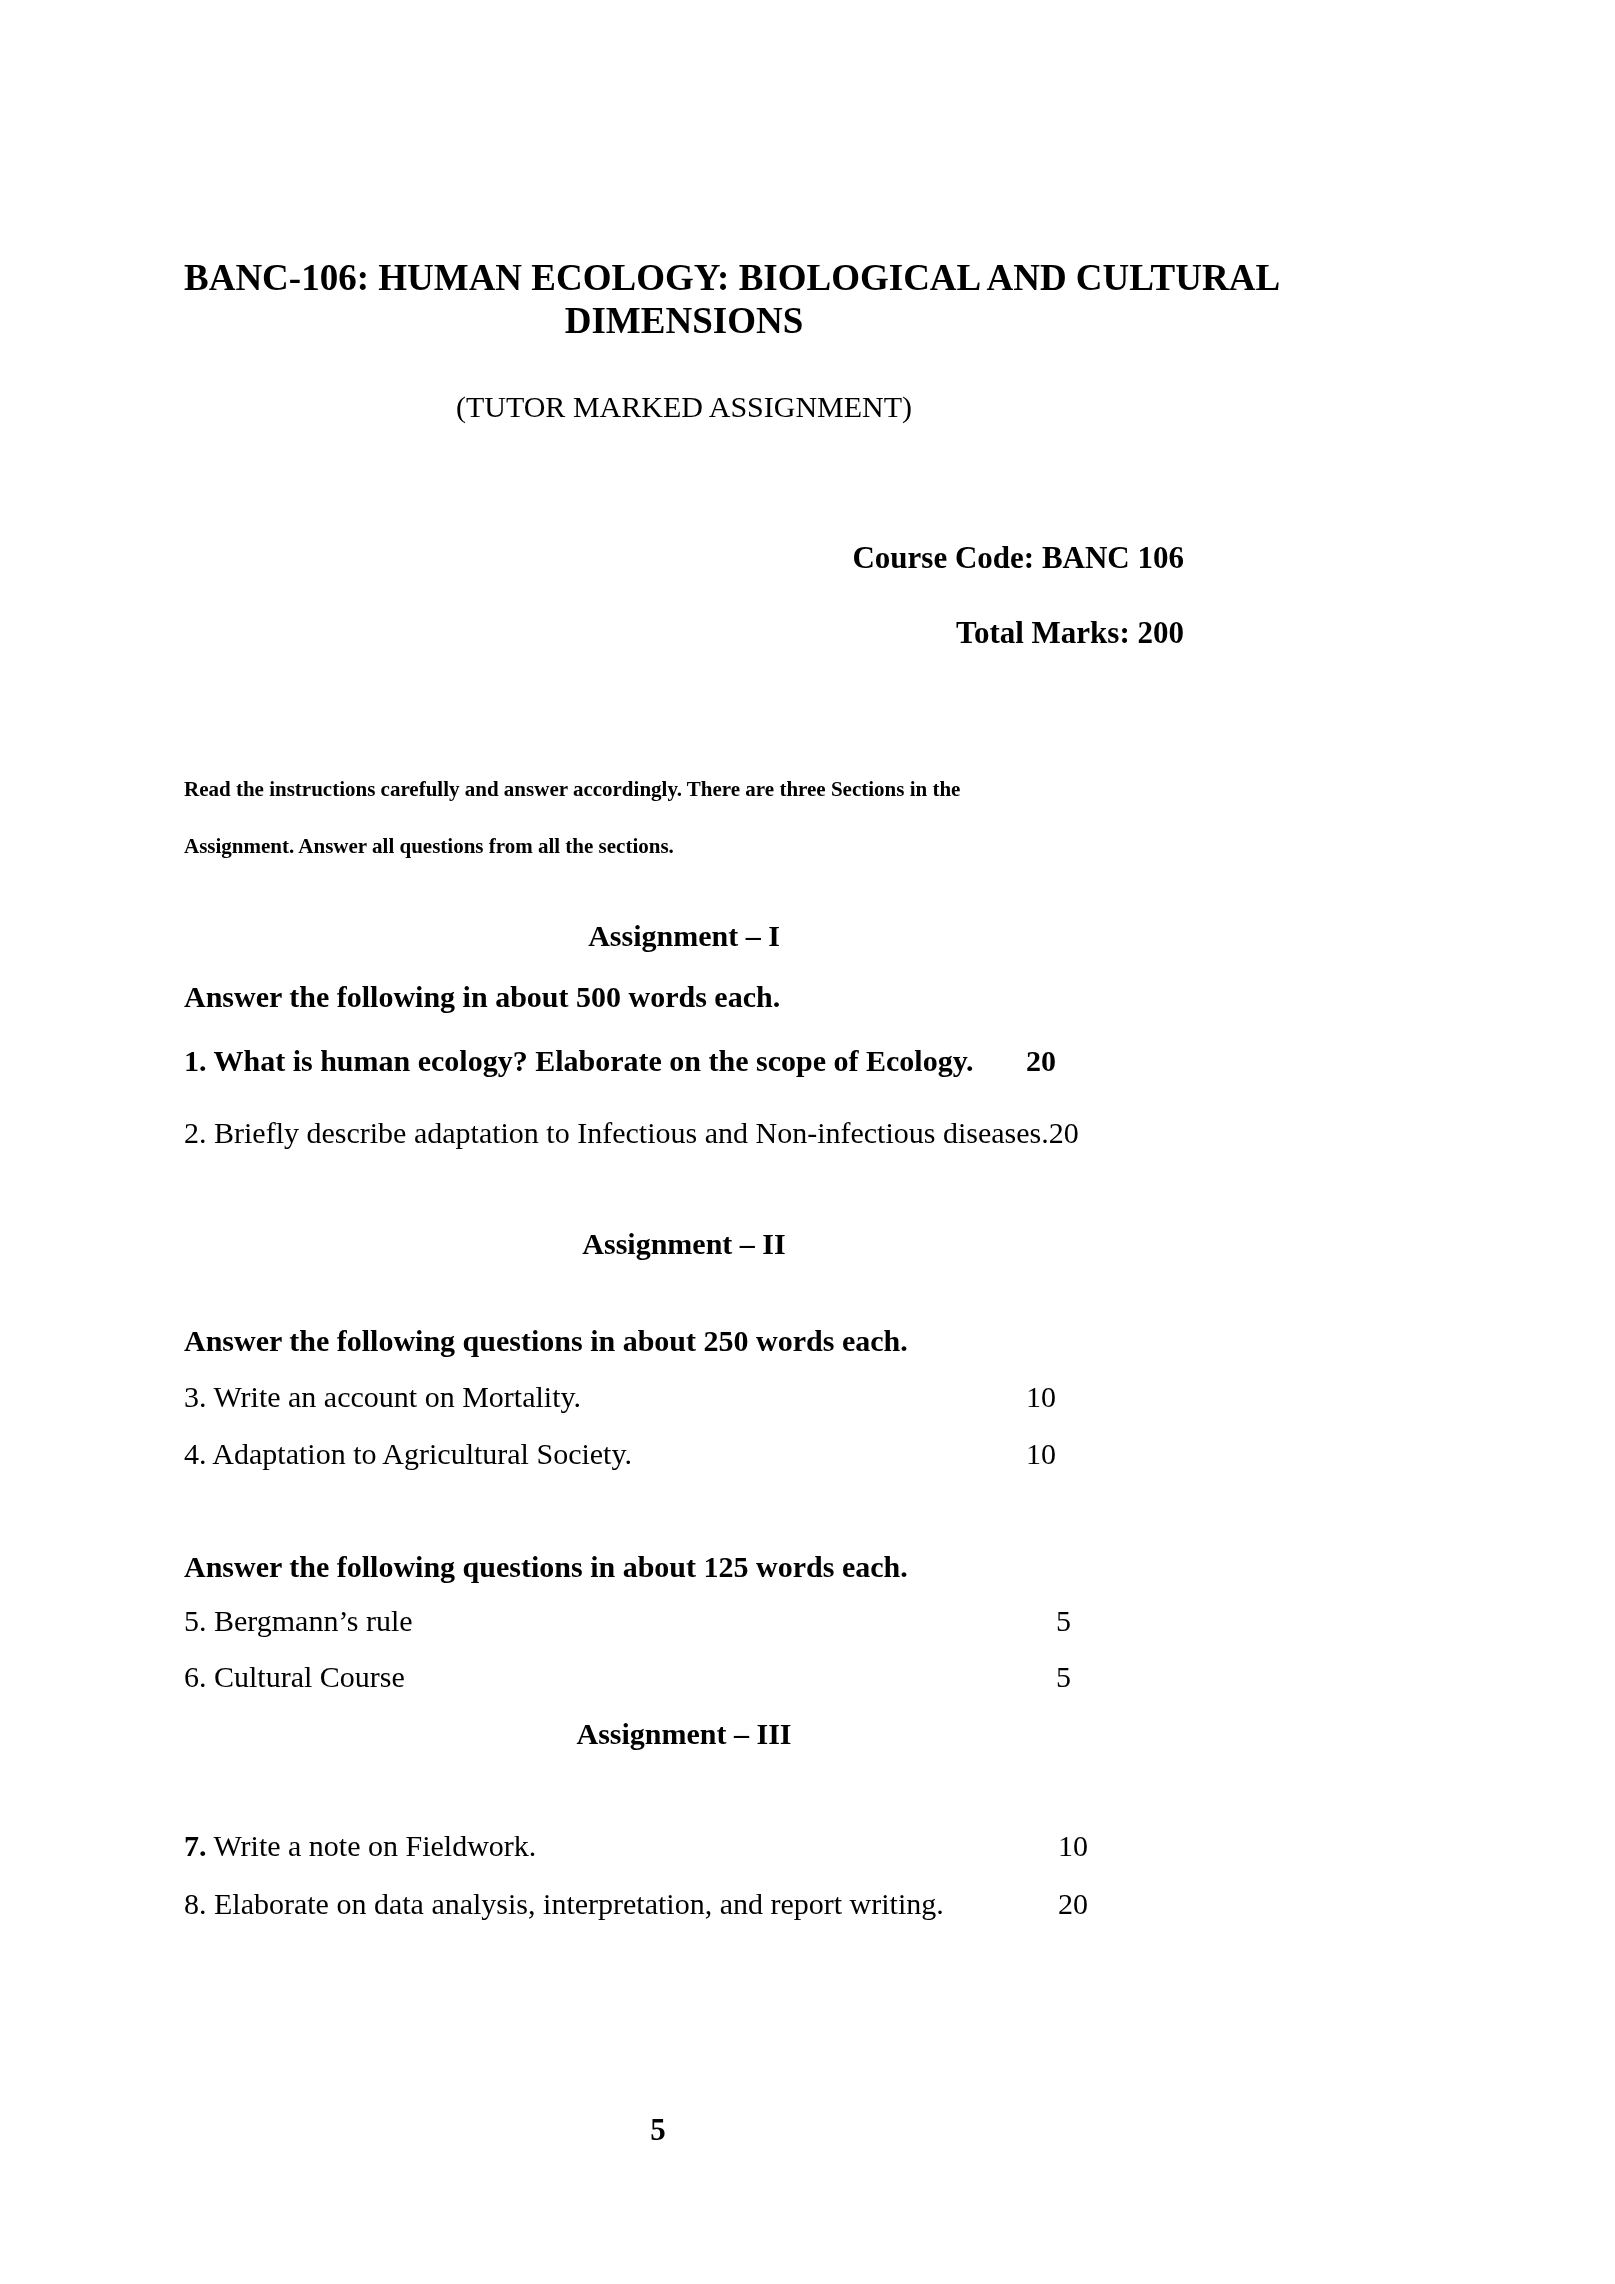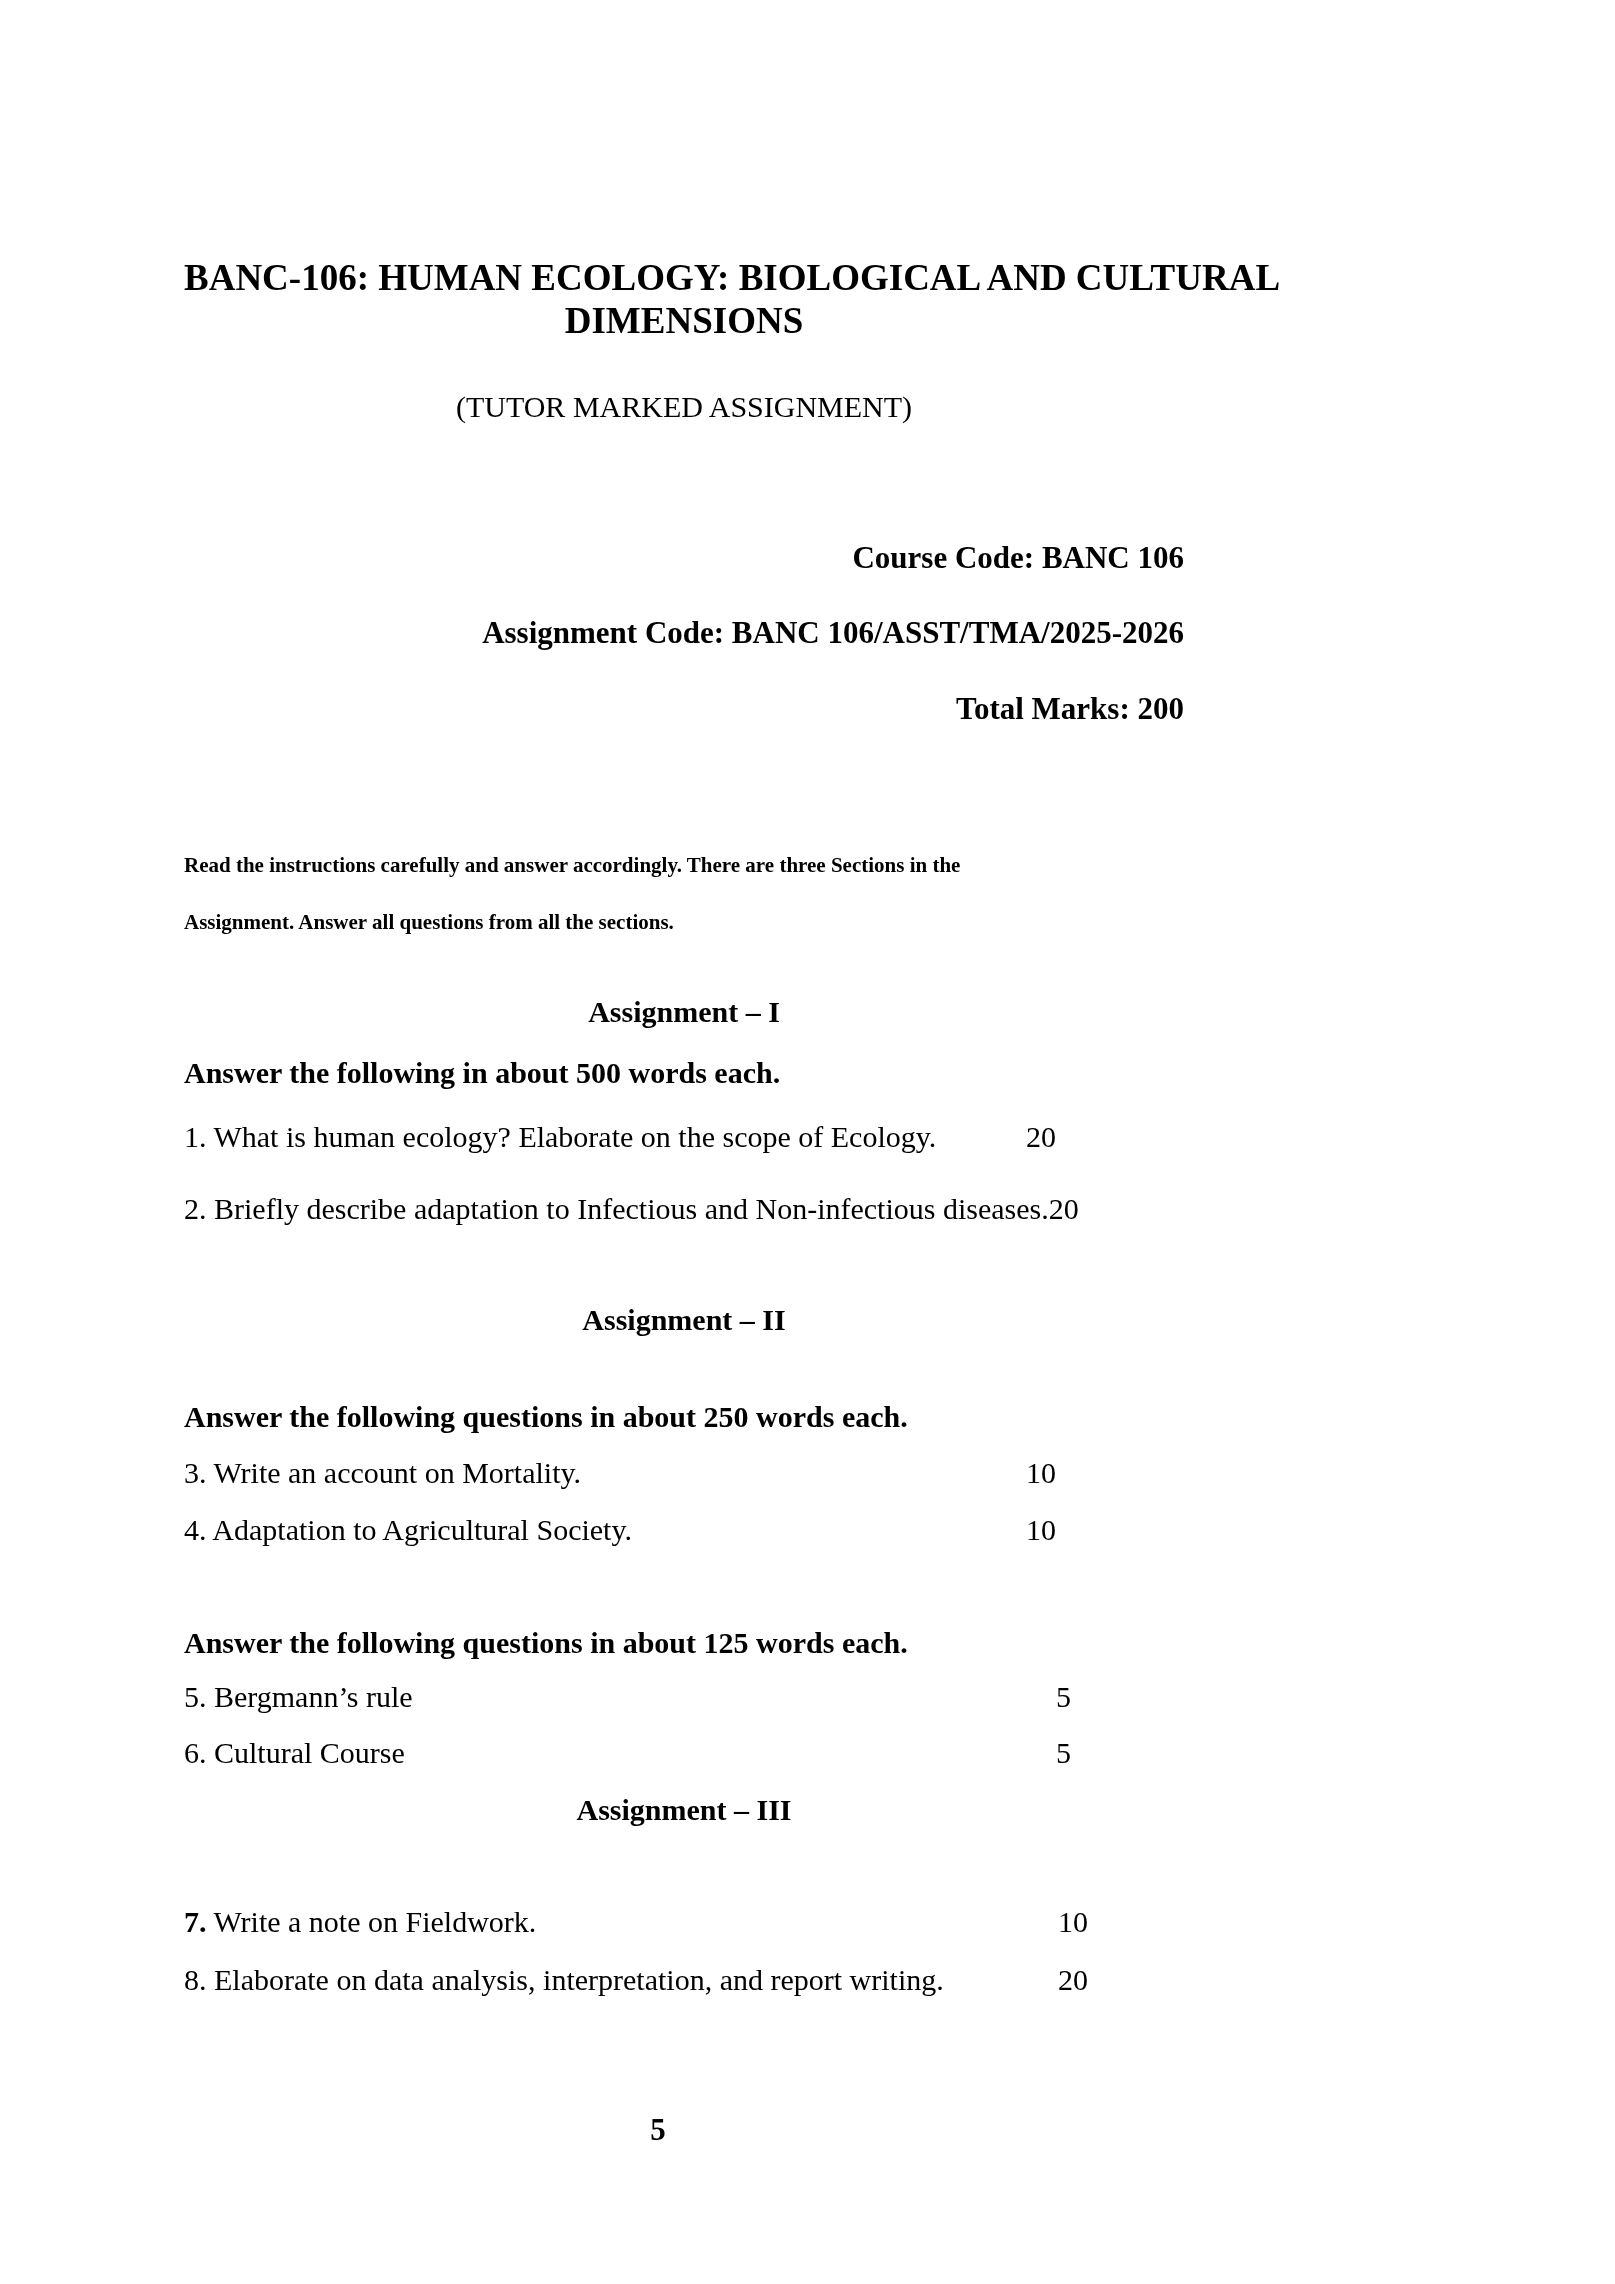--- a/index.html
+++ b/index.html
@@ -71,21 +71,21 @@
   }
   .q-left { white-space: nowrap; }
   .q-marks { margin-left: auto; }
   .q-marks.m1 { margin-right: 128px; }
   .q-marks.m2 { margin-right: 113px; }
   .q-marks.m3 { margin-right: 96px; }
   .bold { font-weight: bold; }
 
   #heading-1   { margin-top: 44px; }
   #instr-500   { margin-top: 27px; }
-  #q1          { margin-top: 29px; }
+  #q1          { margin-top: 29px; font-weight: bold; }
   #q2          { margin-top: 38px; }
   #heading-2   { margin-top: 76px; }
   #instr-250   { margin-top: 63px; }
   #q3          { margin-top: 21px; gap: 8px; }
   #q4          { margin-top: 23px; }
   #instr-125   { margin-top: 78px; }
   #q5          { margin-top: 20px; text-align: center; }
   #q6          { margin-top: 21.5px; }
   #heading-3   { margin-top: 22px; }
   #q7          { margin-top: 78px; }
@@ -110,21 +110,20 @@
 
     <div class="title">
       <div class="t-line">BANC-106: HUMAN ECOLOGY: BIOLOGICAL AND CULTURAL</div>
       <div class="t-line">DIMENSIONS</div>
     </div>
 
     <div class="subtitle">(TUTOR MARKED ASSIGNMENT)</div>
 
     <div class="meta">
       <div class="meta-line">Course Code: BANC 106</div>
-      <div class="meta-line">Assignment Code: BANC 106/ASST/TMA/2025-2026</div>
       <div class="meta-line">Total Marks: 200</div>
     </div>
 
     <div class="instructions">
       <div class="instr-line">Read the instructions carefully and answer accordingly. There are three Sections in the</div>
       <div class="instr-line">Assignment. Answer all questions from all the sections.</div>
     </div>
 
     <div id="heading-1" class="sec-heading">Assignment – I</div>
 

